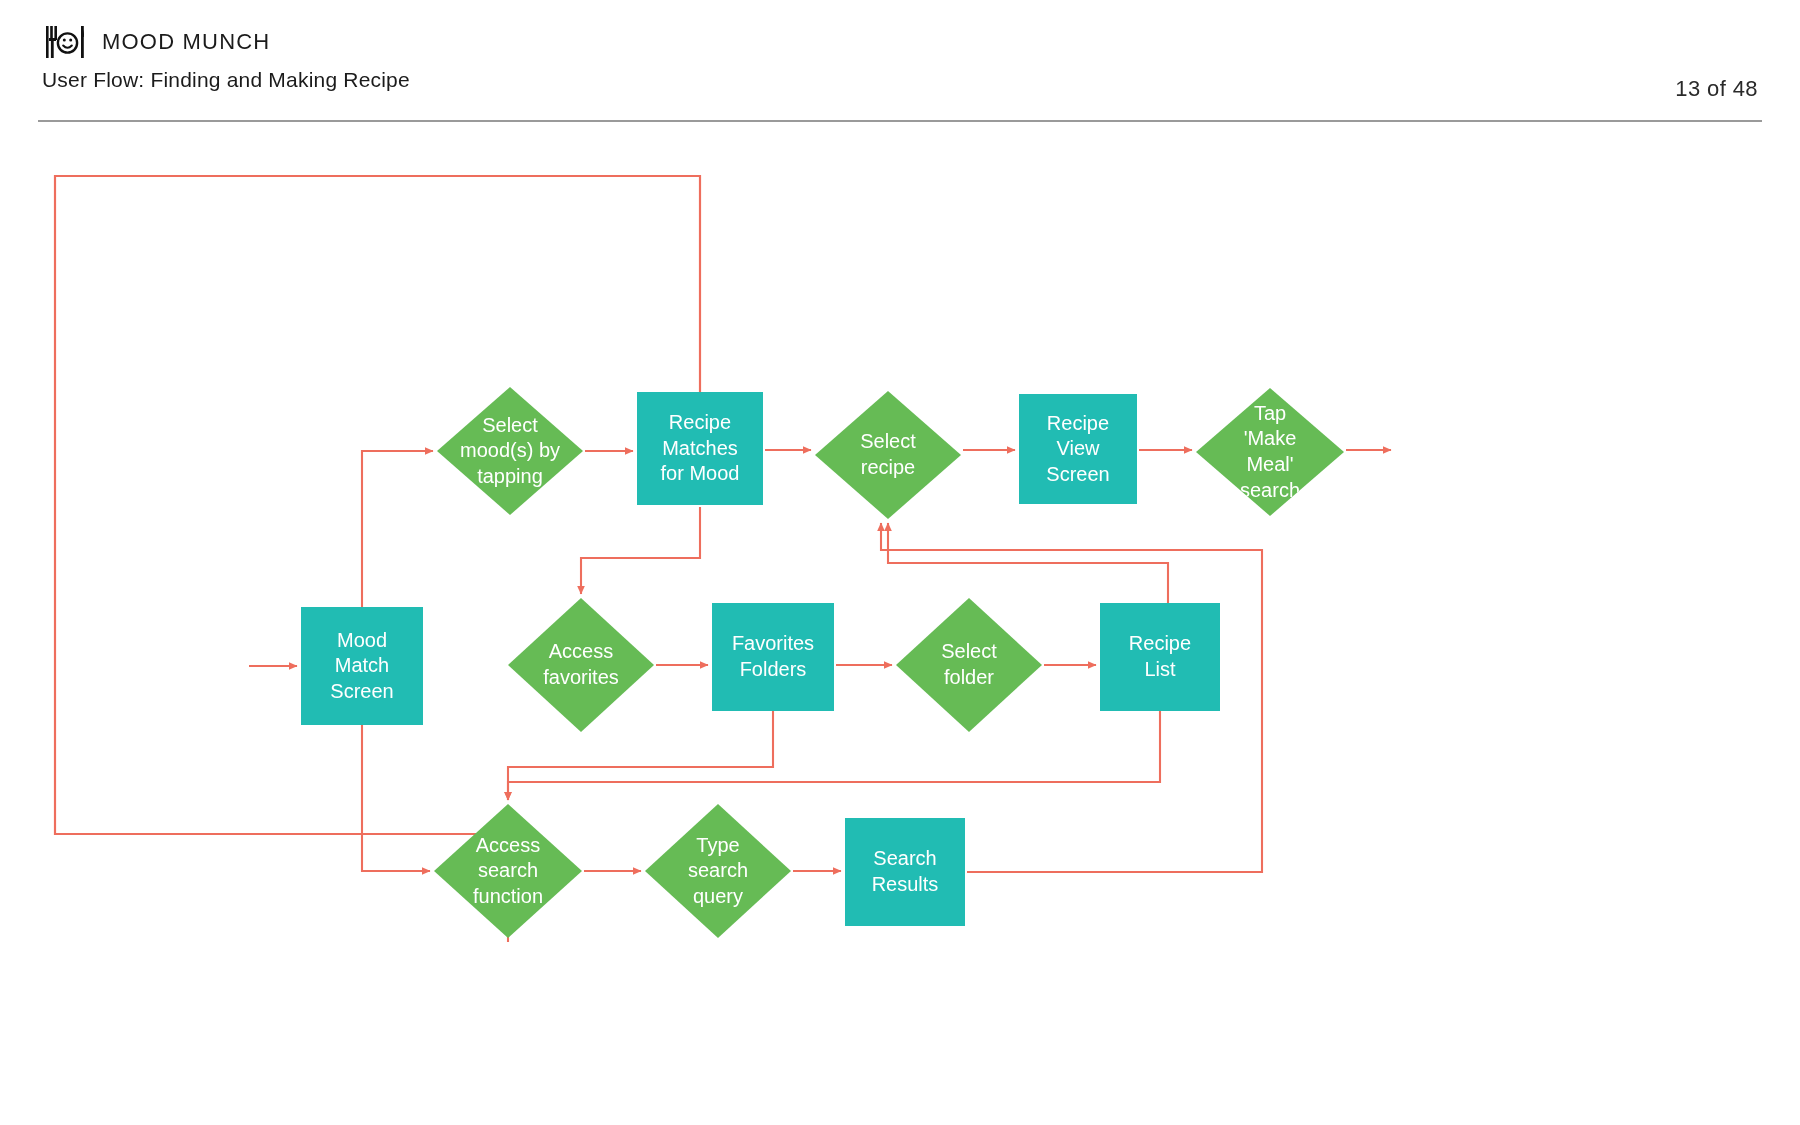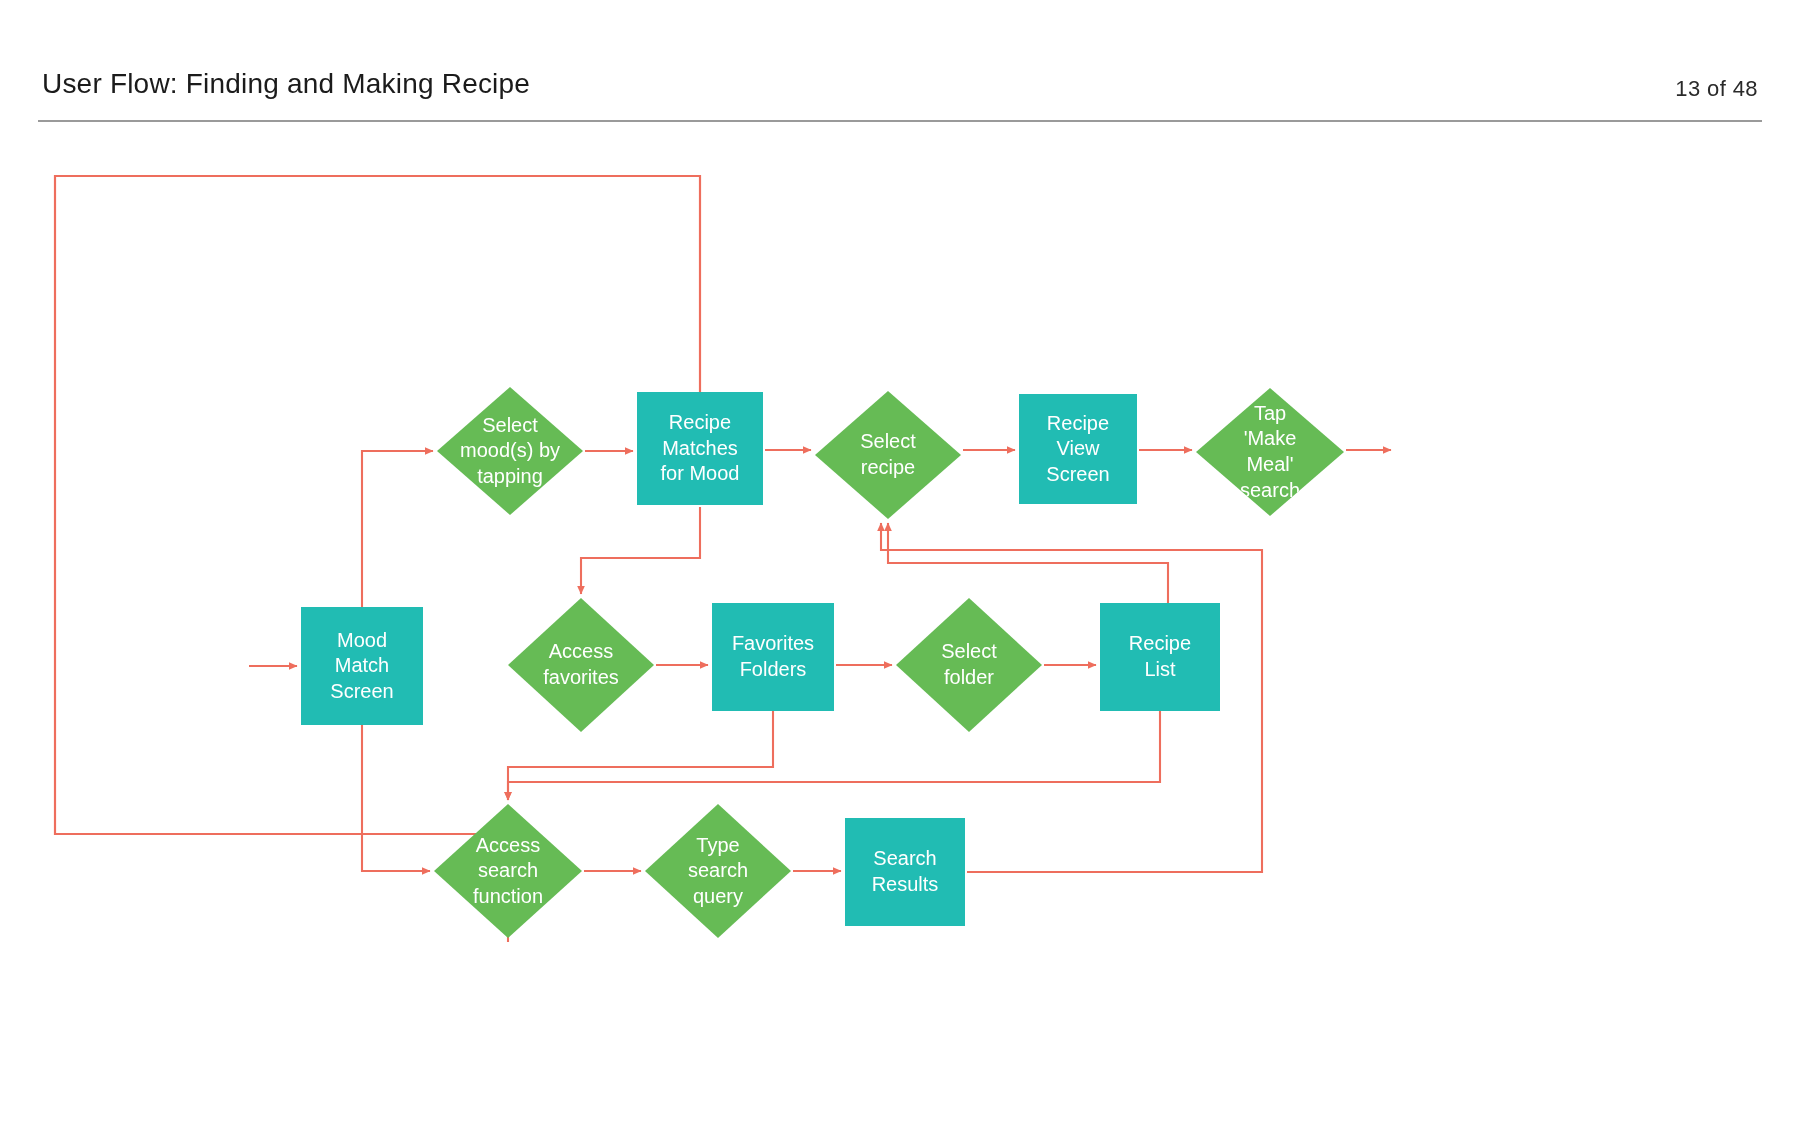--- a/index.html
+++ b/index.html
@@ -18,21 +18,21 @@
     position:absolute;left:44px;top:22px;
     display:flex;align-items:center;gap:14px;
   }
   .brand-icon{width:44px;height:40px;display:block;}
   .brand-name{
     font-size:22px;letter-spacing:1.2px;color:#1b1b1b;
     font-weight:400;line-height:1;
   }
   .deck-title{
     position:absolute;left:42px;top:68px;
-    font-size:28px;color:#1b1b1b;font-weight:400;letter-spacing:.2px;
+    font-size:21px;color:#1b1b1b;font-weight:400;letter-spacing:.2px;
   }
   .page-num{
     position:absolute;right:42px;top:76px;
     font-size:22px;color:#2a2a2a;letter-spacing:.4px;
   }
   .header-rule{
     position:absolute;left:38px;top:120px;width:1724px;height:2px;
     background:#9a9a9a;
   }
 
@@ -56,20 +56,36 @@
     background:#66bb55;
     clip-path:polygon(50% 0,100% 50%,50% 100%,0 50%);
   }
   .node .label{ padding:0 8px; pointer-events:none; }
 </style>
 </head>
 <body>
 
 <div class="page">
 
+  <div class="brand">
+    <svg class="brand-icon" viewBox="0 0 44 40">
+      <rect x="2" y="4" width="2.6" height="32" fill="#111"></rect>
+      <rect x="6.2" y="4" width="2.6" height="14" fill="#111"></rect>
+      <rect x="10.4" y="4" width="2.6" height="14" fill="#111"></rect>
+      <rect x="5" y="16" width="7" height="3" fill="#111"></rect>
+      <rect x="6.9" y="18" width="2.8" height="18" fill="#111"></rect>
+      <circle cx="23.5" cy="21" r="9.6" fill="none" stroke="#111" stroke-width="2.4"></circle>
+      <circle cx="20.3" cy="18" r="1.5" fill="#111"></circle>
+      <circle cx="26.7" cy="18" r="1.5" fill="#111"></circle>
+      <path d="M19.2 23.6 q4.3 4.4 8.6 0" fill="none" stroke="#111" stroke-width="2.1" stroke-linecap="round"></path>
+      <rect x="37" y="4" width="2.8" height="32" fill="#111"></rect>
+      <path d="M37 4 q3.8 5 2.8 11 h-2.8 z" fill="#111"></path>
+    </svg>
+    <div class="brand-name">MOOD MUNCH</div>
+  </div>
 
   <div class="deck-title">User Flow: Finding and Making Recipe</div>
   <div class="page-num">13 of 48</div>
   <div class="header-rule"></div>
 
   <div class="canvas">
 
     <svg class="wires" viewBox="0 0 1800 995">
       <defs>
         <marker id="ah" markerWidth="9" markerHeight="8" refX="8.4" refY="4" orient="auto" markerUnits="userSpaceOnUse">

